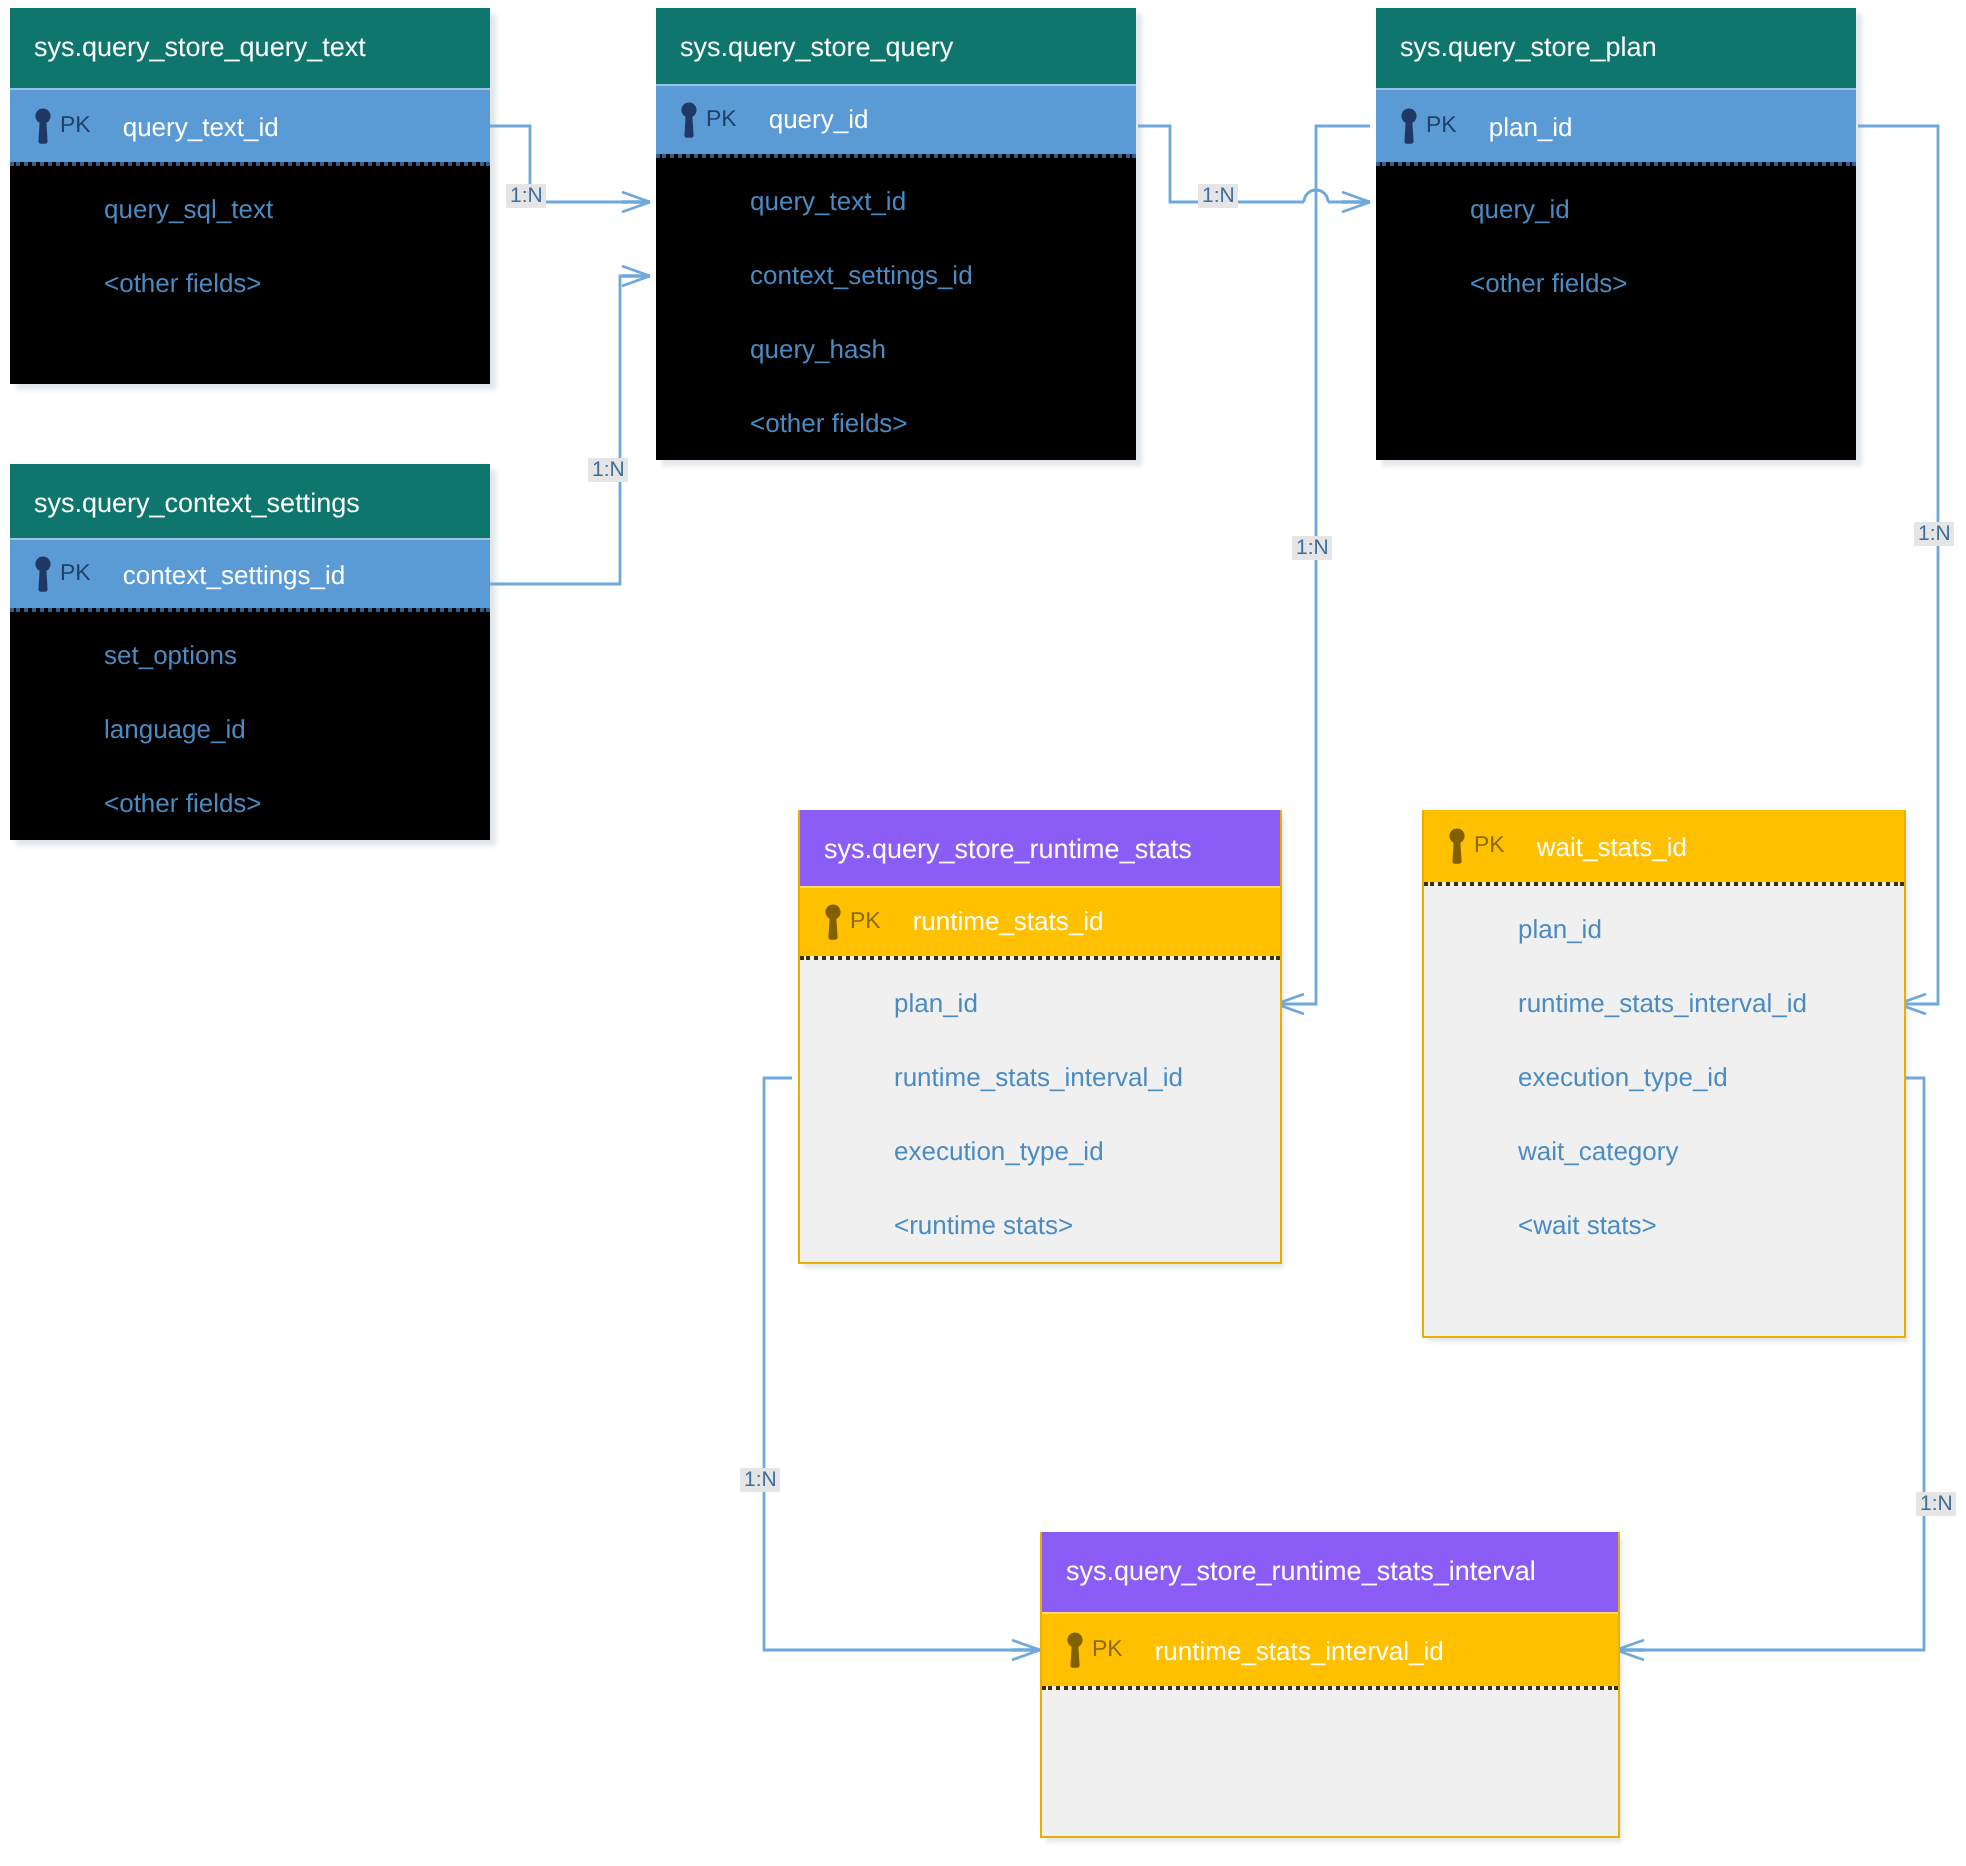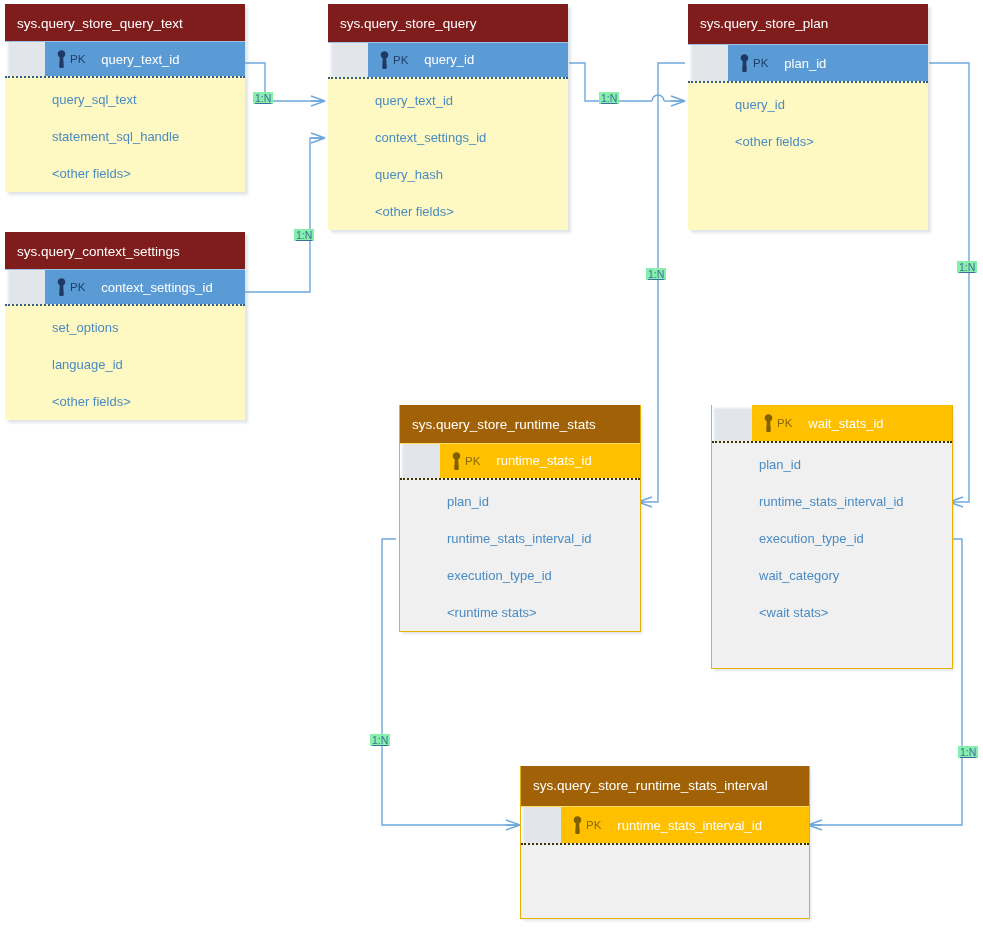--- a/index.html
+++ b/index.html
@@ -9,49 +9,49 @@
 
   .entity{position:absolute;box-sizing:border-box;}
   .entity .shadow{position:absolute;left:3px;top:3px;right:-3px;bottom:-3px;
        background:rgba(150,165,180,.28);filter:blur(1px);z-index:0;}
   .entity .inner{position:relative;z-index:1;width:100%;height:100%;
        display:flex;flex-direction:column;}
 
   .e-title{height:40px;line-height:40px;padding:0 0 0 12px;color:#ffffff;
        font-size:13.5px;white-space:nowrap;overflow:hidden;}
   .e-pk{height:36px;display:flex;align-items:center;padding-left:9px;
-       font-size:13px;white-space:nowrap;margin-left:40px;}
-  .e-body{flex:1;background:#fef9c3;border-top:2px dotted #3a6f9f;
+       font-size:13px;white-space:nowrap;}
+  .e-body{flex:1;background:#000000;border-top:2px dotted #3a6f9f;
        padding-top:3px;}
   .e-field{height:37px;line-height:37px;padding-left:47px;
        color:#4a8bc2;font-size:13px;white-space:nowrap;}
 
   
-  .blue .e-title{background:#7f1d1d;border-bottom:1px solid #9cc3e5;}
+  .blue .e-title{background:#0f766e;border-bottom:1px solid #9cc3e5;}
   .blue .e-pk{background:#5b9bd5;color:#ffffff;}
   .blue .e-pk .keyicon{color:#1f3864;}
   .blue .e-pk .pklabel{color:#21406b;}
   .blue .e-body{border-top-color:#2e5f8f;}
 
   
-  .orange .e-title{background:#a16207;border-bottom:1px solid #ffd966;}
+  .orange .e-title{background:#8b5cf6;border-bottom:1px solid #ffd966;}
   .orange .e-pk{background:#ffc000;color:#ffffff;}
   .orange .e-pk .keyicon{color:#806000;}
   .orange .e-pk .pklabel{color:#8a6a06;}
   .orange .e-body{border-top-color:#3f3000;}
   .orange .inner{border:1px solid #e8b100;border-top:none;}
   .orange .e-body{background:#f0f0f0;}
 
   .keyicon{width:15px;height:20px;display:inline-block;position:relative;
        margin-right:1px;flex:0 0 auto;}
   .pklabel{font-size:11.5px;margin-right:16px;flex:0 0 auto;}
   .pkname{font-size:13px;white-space:nowrap;}
 
   .reltext{position:absolute;font-size:10.5px;color:#3f6e9a;
-       background:#86efac;padding:0 2px;white-space:nowrap;text-decoration:underline;}
+       background:#e5e5e5;padding:0 2px;white-space:nowrap;}
 </style>
 </head>
 <body>
 
 <svg id="canvas" viewBox="0 0 983 933" xmlns="http://www.w3.org/2000/svg">
   <defs>
     <g id="cfR">
       <path d="M0,0 L14,5 M0,10 L14,5 M0,5 L14,5" fill="none" stroke="#6FA8DC" stroke-width="1.4"></path>
     </g>
     <g id="cfL">
@@ -103,21 +103,20 @@
       <span class="keyicon">
         <svg viewBox="0 0 15 20" width="15" height="20">
             <path d="M7.5 1.2c-2.1 0-3.8 1.7-3.8 3.8 0 1.5.9 2.8 2.1 3.4l-.6 9.4c0 .6.5 1.1 1.1 1.1h2.4c.6 0 1.1-.5 1.1-1.1l-.6-9.4c1.3-.6 2.1-1.9 2.1-3.4 0-2.1-1.7-3.8-3.8-3.8z" fill="currentColor"></path>
           </svg>
       </span>
       <span class="pklabel">PK</span>
       <span class="pkname">query_text_id</span>
     </div>
     <div class="e-body">
       <div class="e-field">query_sql_text</div>
-      <div class="e-field">statement_sql_handle</div>
       <div class="e-field">&lt;other fields&gt;</div>
     </div>
   </div>
 </div>
 
 <div class="entity blue" style="left:5px;top:232px;width:240px;height:188px;">
   <div class="shadow"></div>
   <div class="inner">
     <div class="e-title">sys.query_context_settings</div>
     <div class="e-pk">

